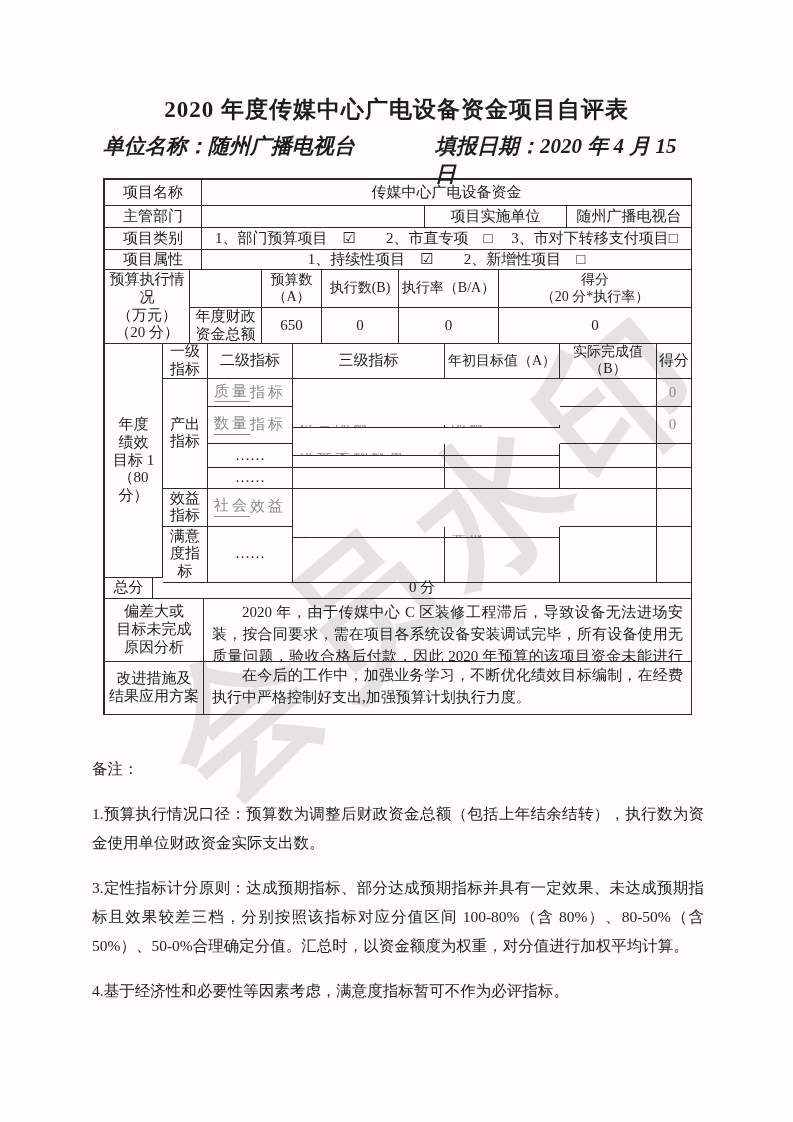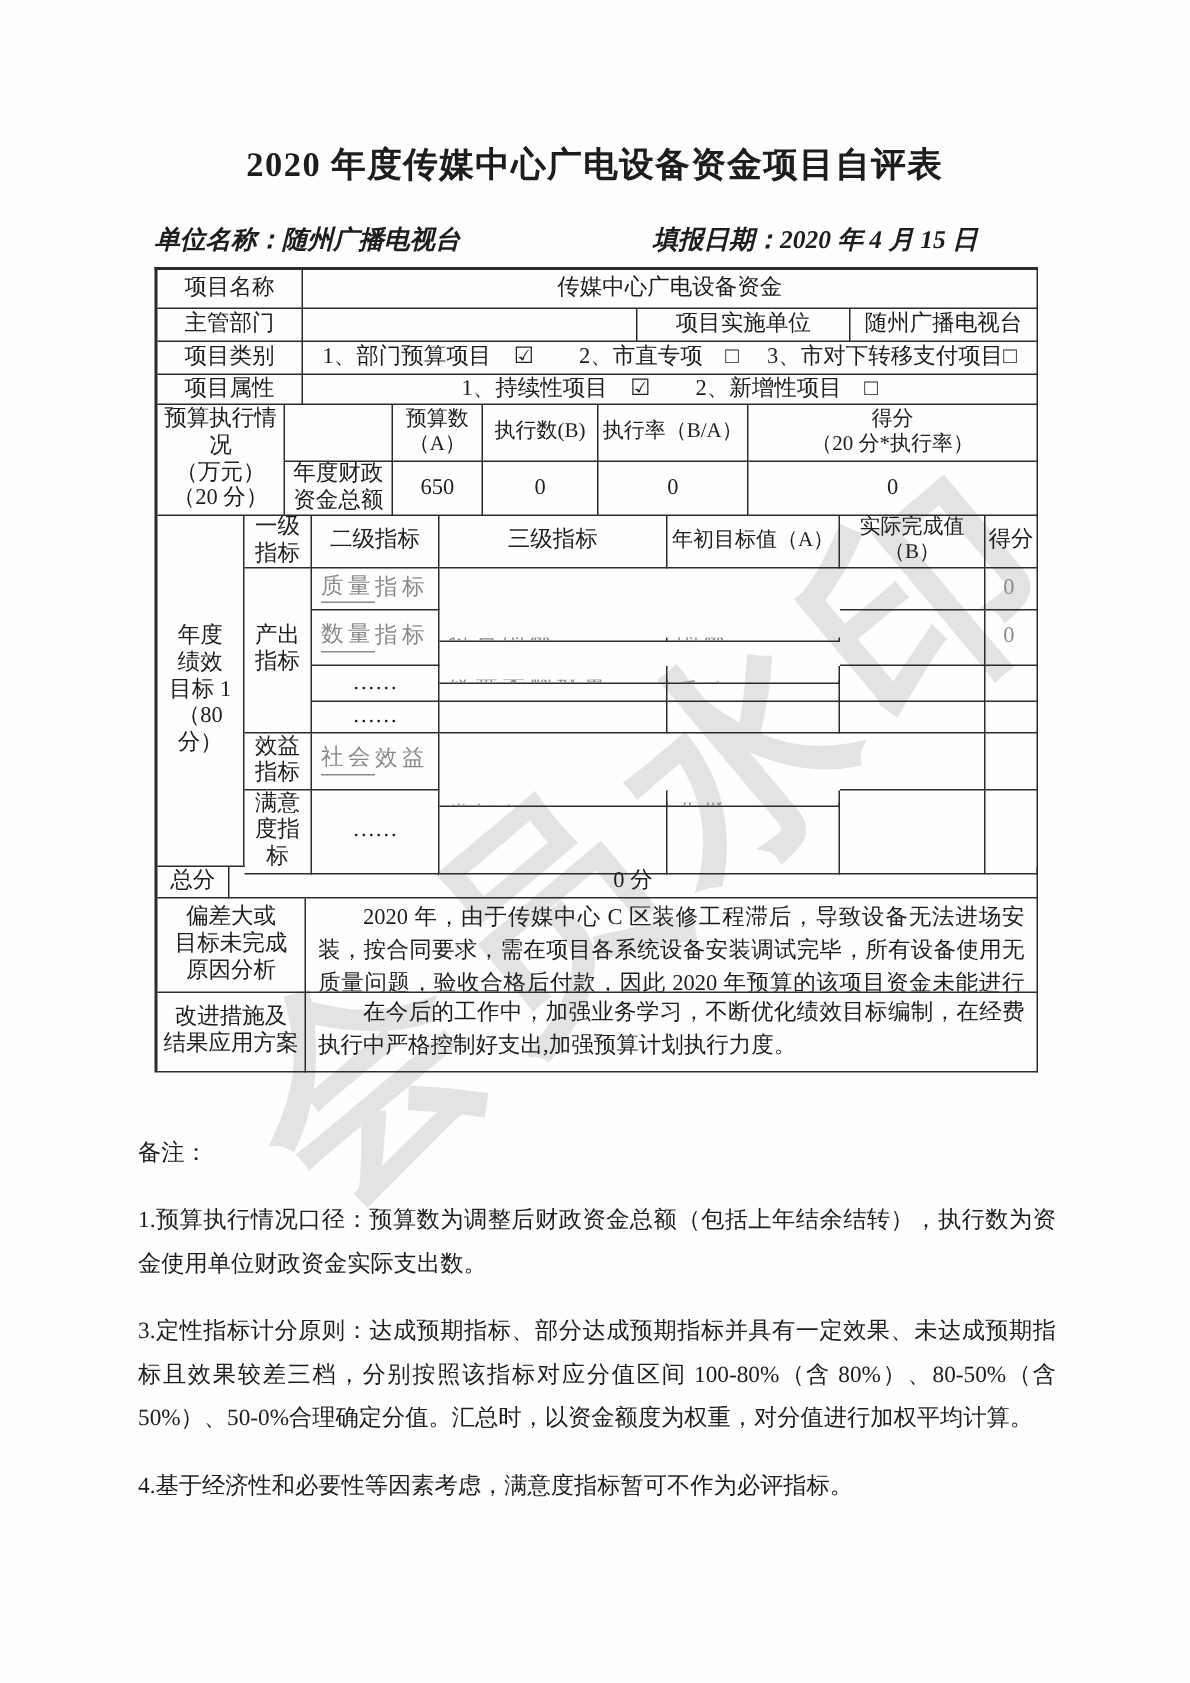--- a/index.html
+++ b/index.html
@@ -13,22 +13,22 @@
     font-size:150px; font-weight:bold; letter-spacing:14px;
     color:rgba(170,170,170,0.32);
     transform:rotate(-40deg); transform-origin:center;
     z-index:0; pointer-events:none; white-space:nowrap;
   }
   .title {
     position:absolute; top:94px; left:0; width:793px; text-align:center;
     font-size:23px; font-weight:bold; letter-spacing:1px; z-index:2;
   }
   .infoline {
-    position:absolute; top:148px; left:103px; width:589px; display:flex;
-    font-size:17px; font-style:italic; font-weight:bold; z-index:2;
+    position:absolute; top:132px; left:103px; width:589px; display:flex;
+    font-size:21px; font-style:italic; font-weight:bold; z-index:2;
   }
   .infoline .unit { width:332px; }
   .infoline .date { flex:1; }
   .tbl {
     position:absolute; left:103px; top:178px; width:589px;
     border-top:2px solid #2b2b2b; border-left:2px solid #2b2b2b;
     box-sizing:border-box; z-index:1; font-size:15px;
   }
   .row { display:flex; }
   .cell {

